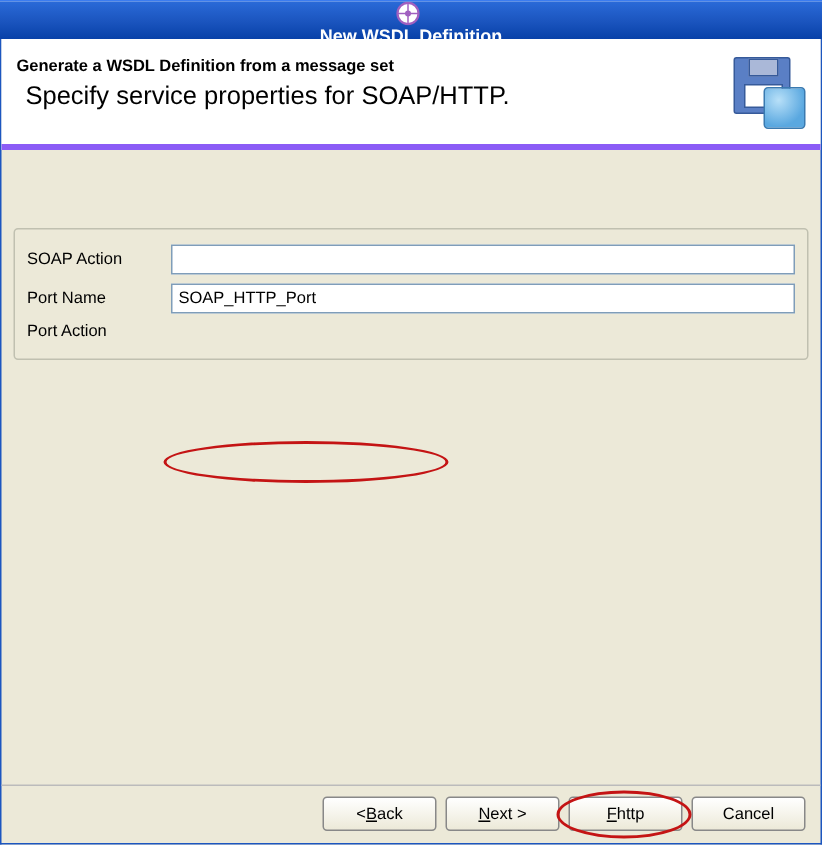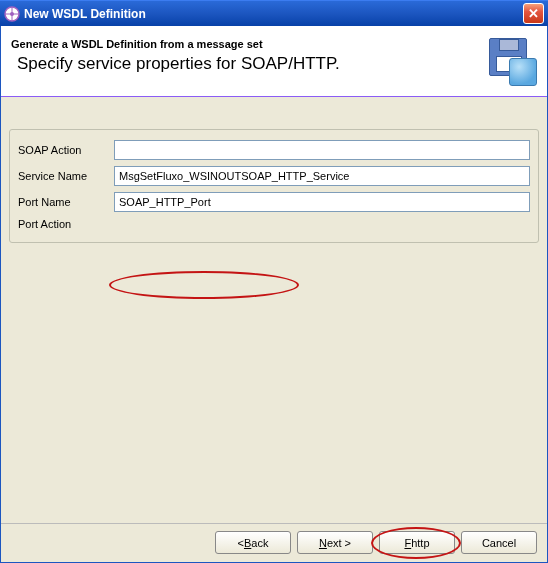--- a/index.html
+++ b/index.html
@@ -11,20 +11,21 @@
       height: 563px;
       overflow: hidden;
     }
     .titlebar {
       background: linear-gradient(to bottom, #2a6ad8 0%, #1c56c0 50%, #0841a8 100%);
       height: 26px;
       display: flex;
       align-items: center;
       padding: 0 4px;
       border-top: 1px solid #3b7cf0;
+      flex-direction: column;
     }
     .titlebar-icon {
       width: 16px;
       height: 16px;
       margin-right: 4px;
       display: flex;
       align-items: center;
       justify-content: center;
     }
     .titlebar-text {
@@ -44,21 +45,21 @@
       font-size: 13px;
       display: flex;
       align-items: center;
       justify-content: center;
       cursor: pointer;
       font-family: Arial;
     }
     .header-panel {
       background: #fff;
       padding: 12px 10px 10px 10px;
-      border-bottom: 1px solid #8b5cf6;
+      border-bottom: 4px solid #8b5cf6;
       display: flex;
     }
     .header-texts { flex:1; }
     .header-title { font-weight: bold; font-size: 11px; margin-bottom: 4px; }
     .header-sub { font-size: 17px; margin-left: 6px; }
     .header-icon {
       width: 48px;
       height: 48px;
       position: relative;
     }
@@ -89,20 +90,21 @@
     .globe {
       position:absolute;
       right:0; bottom:0;
       width:28px; height:28px;
       background: radial-gradient(circle at 35% 30%, #b8e0f8,#5aa8e0 70%);
       border:1px solid #3a7ab0;
       border-radius:3px;
     }
     .form-area {
       padding: 32px 8px 8px 8px;
+      margin-top: 20px;
     }
     .group {
       border: 1px solid #c0c0b0;
       border-radius: 3px;
       padding: 10px 8px 12px 8px;
       background: #ece9d8;
     }
     .row {
       display: flex;
       align-items: center;
@@ -208,24 +210,20 @@
   </div>
 
   <div class="content-wrap">
     <div class="form-area">
       <div class="group">
         <div class="row">
           <span class="label">SOAP Action</span>
           <input class="tfield" type="text" value="" style="">
         </div>
         <div class="row">
-          <span class="label">Service Name</span>
-          <input class="tfield" type="text" value="MsgSetFluxo_WSINOUTSOAP_HTTP_Service" style="">
-        </div>
-        <div class="row">
           <span class="label">Port Name</span>
           <input class="tfield" type="text" value="SOAP_HTTP_Port" style="">
         </div>
         <div class="row" style="margin-bottom:0">
           <span class="label">Port Action</span>
         </div>
       </div>
     </div>
     <div class="circle-port"></div>
   </div>

